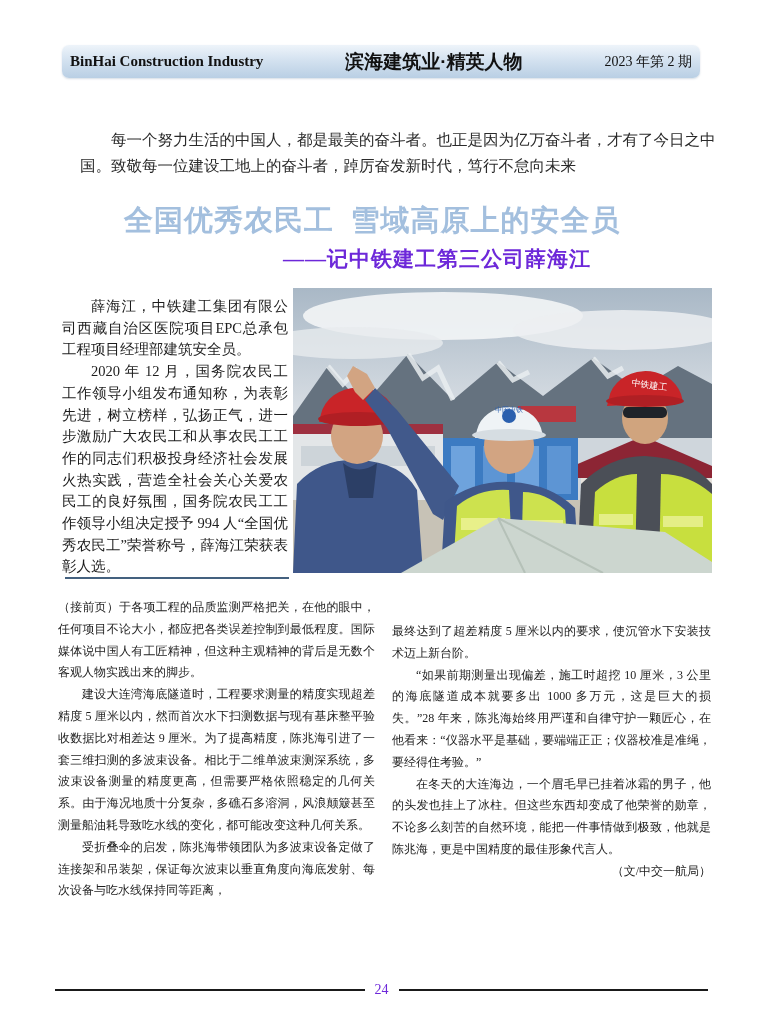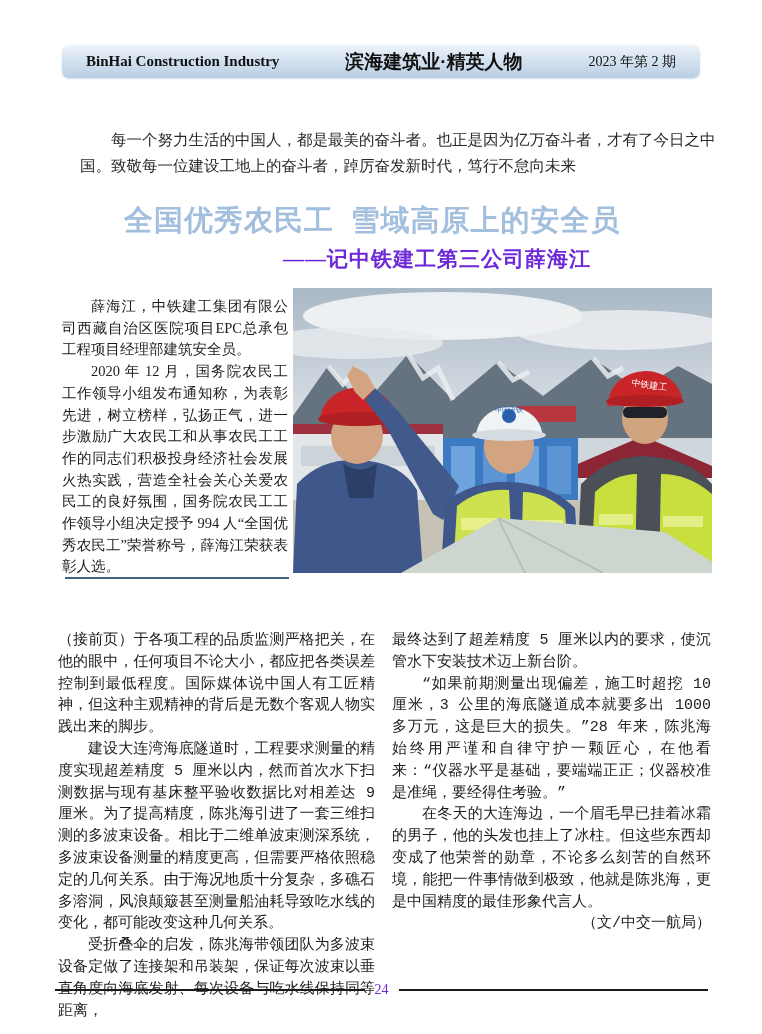--- a/index.html
+++ b/index.html
@@ -7,21 +7,21 @@
     width:762px;height:1034px;position:relative;background:#ffffff;
     font-family:"Liberation Serif","DejaVu Serif",serif;color:#1c1c1c;
     overflow:hidden;
   }
   
   .journal-header{
     position:absolute;left:62px;top:45px;width:638px;height:33px;
     background:linear-gradient(180deg,#eef4fa 0%,#d4e2f0 45%,#b9cfe4 100%);
     border-radius:7px;
     display:flex;align-items:center;justify-content:space-between;
-    padding:0 24px;box-sizing:border-box;
+    padding:0 8px;box-sizing:border-box;
     box-shadow:0 1px 2px rgba(90,120,150,.25);
   }
   .jh-left{font-weight:bold;font-size:15px;color:#111;}
   .jh-center{font-weight:bold;font-size:19px;color:#111;font-family:"Liberation Sans","DejaVu Sans",sans-serif;}
   .jh-right{font-size:14px;color:#111;}
   
   .intro{
     position:absolute;left:80px;top:127px;width:654px;
     font-size:15.5px;line-height:26px;text-indent:2em;color:#2a2a2a;
   }
@@ -46,25 +46,25 @@
     position:absolute;left:293px;top:288px;width:419px;height:285px;
     overflow:hidden;background:#cfd6dc;
   }
   .photo-frame svg{display:block;}
   .lead-divider{
     position:absolute;left:65px;top:577px;width:224px;height:2px;
     background:#44617f;
   }
   
   .body-col{
-    position:absolute;top:630px;width:317px;
-    font-size:15px;line-height:21.8px;text-align:justify;font-family:Liberation Mono, monospace;
+    position:absolute;top:597px;width:317px;
+    font-size:12px;line-height:21.8px;text-align:justify;
   }
   .body-col.left{left:58px;}
-  .body-col.right{left:392px;width:319px;}
+  .body-col.right{left:392px;width:319px;margin-top:24px;}
   .body-col p{margin:0;}
   .body-col p.indent{text-indent:2em;}
   .credit-line{
     margin-top:-21.8px;text-align:right;text-indent:0;
   }
   
   .page-footer{
     position:absolute;left:55px;top:982px;width:653px;
     display:flex;align-items:center;
   }

